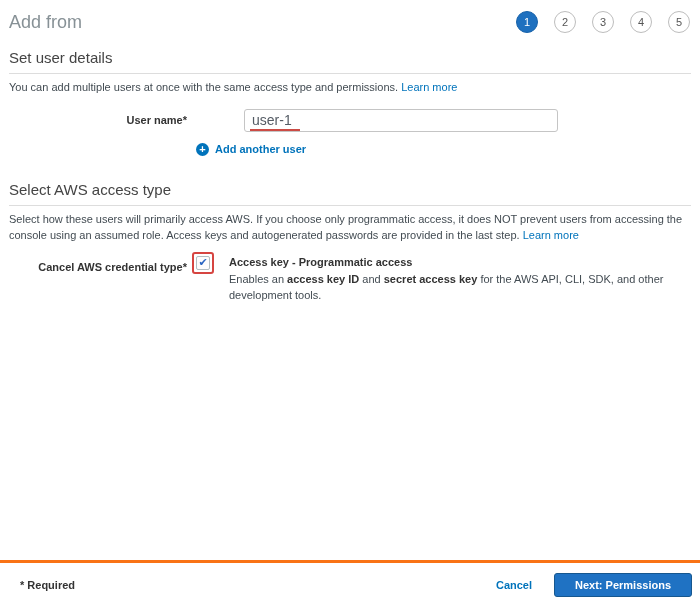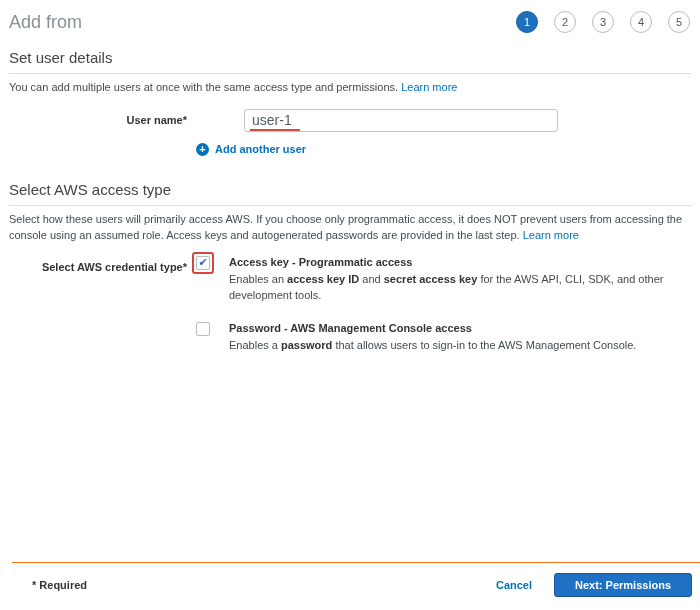--- a/index.html
+++ b/index.html
@@ -86,22 +86,22 @@
     display: inline-block; border: 2px solid #d64541; border-radius: 3px; padding: 2px;
     margin-top: -4px; margin-left: -4px;
   }
   .opt-body { margin-left: 9px; }
   .opt-title { font-weight: bold; color: #333; }
   .opt-desc { margin-top: 4px; line-height: 1.45; color: #424b52; max-width: 452px; }
   .opt-desc b { color: #333; }
 
   
   .footer {
-    position: absolute; left: 12px; right: 0; bottom: 0;
-    border-top: 1px solid #f97316; background: #fff;
+    position: absolute; left: 0; right: 0; bottom: 0;
+    border-top: 3px solid #f97316; background: #fff;
     display: flex; align-items: center;
     padding: 10px 8px 13px 20px;
   }
   .required-note { font-weight: bold; color: #333; }
   .footer-spacer { flex: 1; }
   .cancel-link { color: #0073bb; font-weight: bold; margin-right: 22px; cursor: pointer; }
   .next-btn {
     background: #1f72c3; border: 1px solid #16578f; border-radius: 3px;
     color: #fff; font-weight: bold; font-size: 11px;
     font-family: "Liberation Sans", "DejaVu Sans", sans-serif;
@@ -143,49 +143,38 @@
         <span class="plus-icon">+</span>
         <span class="add-user-label">Add another user</span>
       </div>
     </div>
 
     <div class="sec2">
       <h2 class="sec-h">Select AWS access type</h2>
       <p class="intro"><span>Select how these users will primarily access AWS. If you choose only programmatic access, it does NOT prevent users from accessing the console using an assumed role. Access keys and autogenerated passwords are provided in the last step.</span> <a class="link">Learn more</a></p>
 
       <div class="cred-row">
-        <div class="label-col">Select AWS credential type*</div>
+        <div class="label-col">Cancel AWS credential type*</div>
 
         <div class="opts">
 
           <div class="opt">
             <div class="cbx-wrap">
               <span class="cbx-annotated">
                 <span class="cbx">✔</span>
               </span>
             </div>
             <div class="opt-body">
               <div class="opt-title">Access key - Programmatic access</div>
               <div class="opt-desc">
                 <span>Enables an </span><b>access key ID</b><span> and </span><b>secret access key</b><span> for the AWS API, CLI, SDK, and other development tools.</span>
               </div>
             </div>
           </div>
 
-          <div class="opt">
-            <div class="cbx-wrap">
-              <span class="cbx"></span>
-            </div>
-            <div class="opt-body">
-              <div class="opt-title">Password - AWS Management Console access</div>
-              <div class="opt-desc">
-                <span>Enables a </span><b>password</b><span> that allows users to sign-in to the AWS Management Console.</span>
-              </div>
-            </div>
-          </div>
         </div>
       </div>
     </div>
 
   </div>
 
   <div class="footer">
     <span class="required-note">* Required</span>
     <span class="footer-spacer"></span>
     <a class="cancel-link">Cancel</a>

